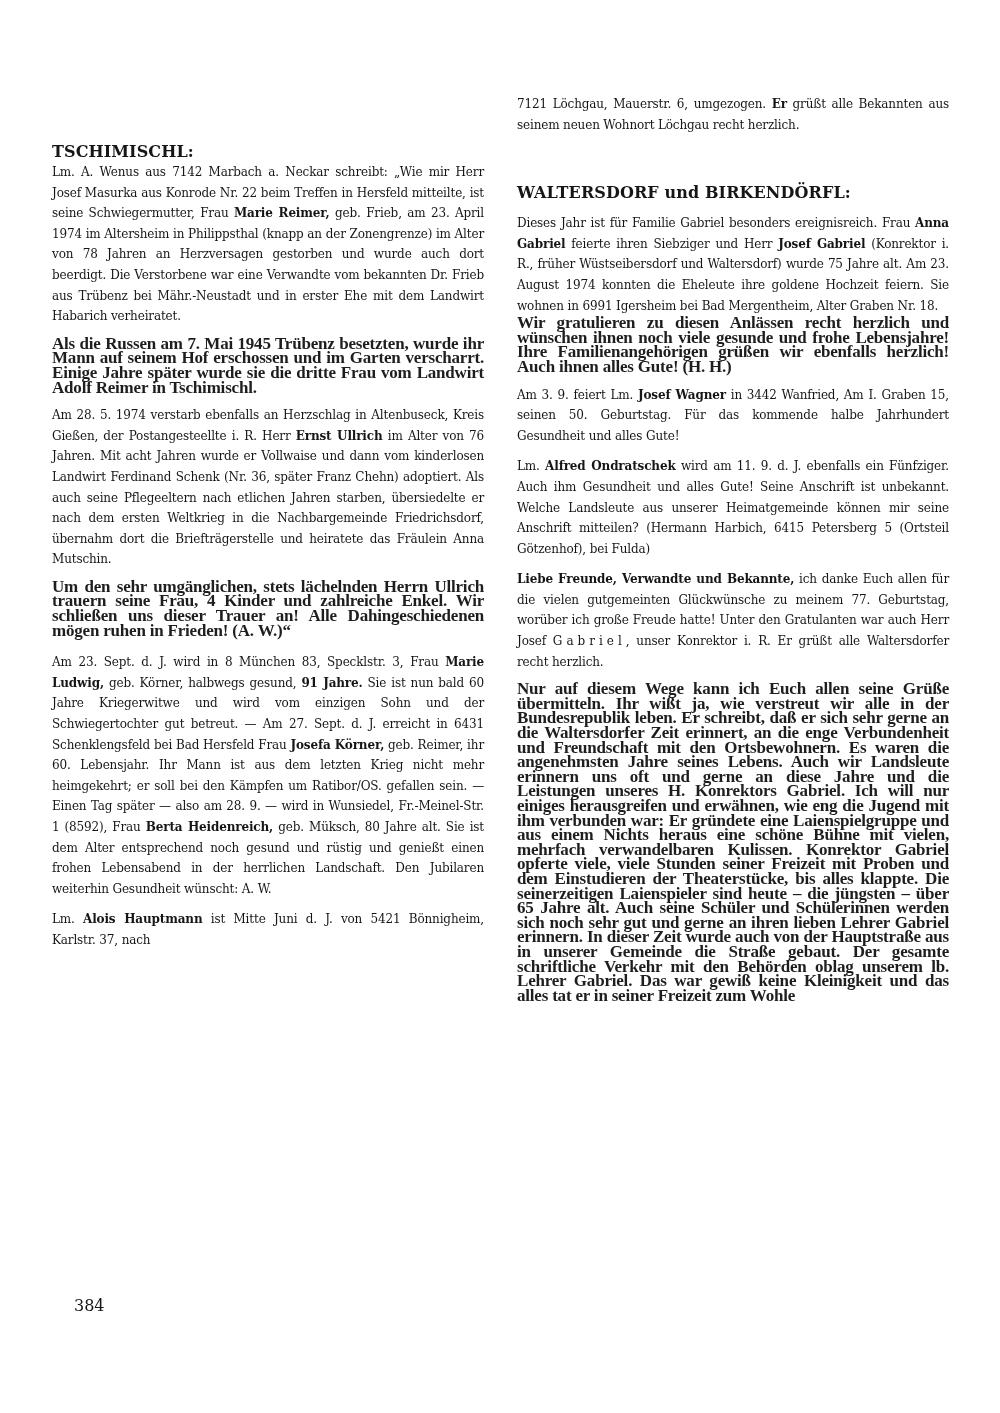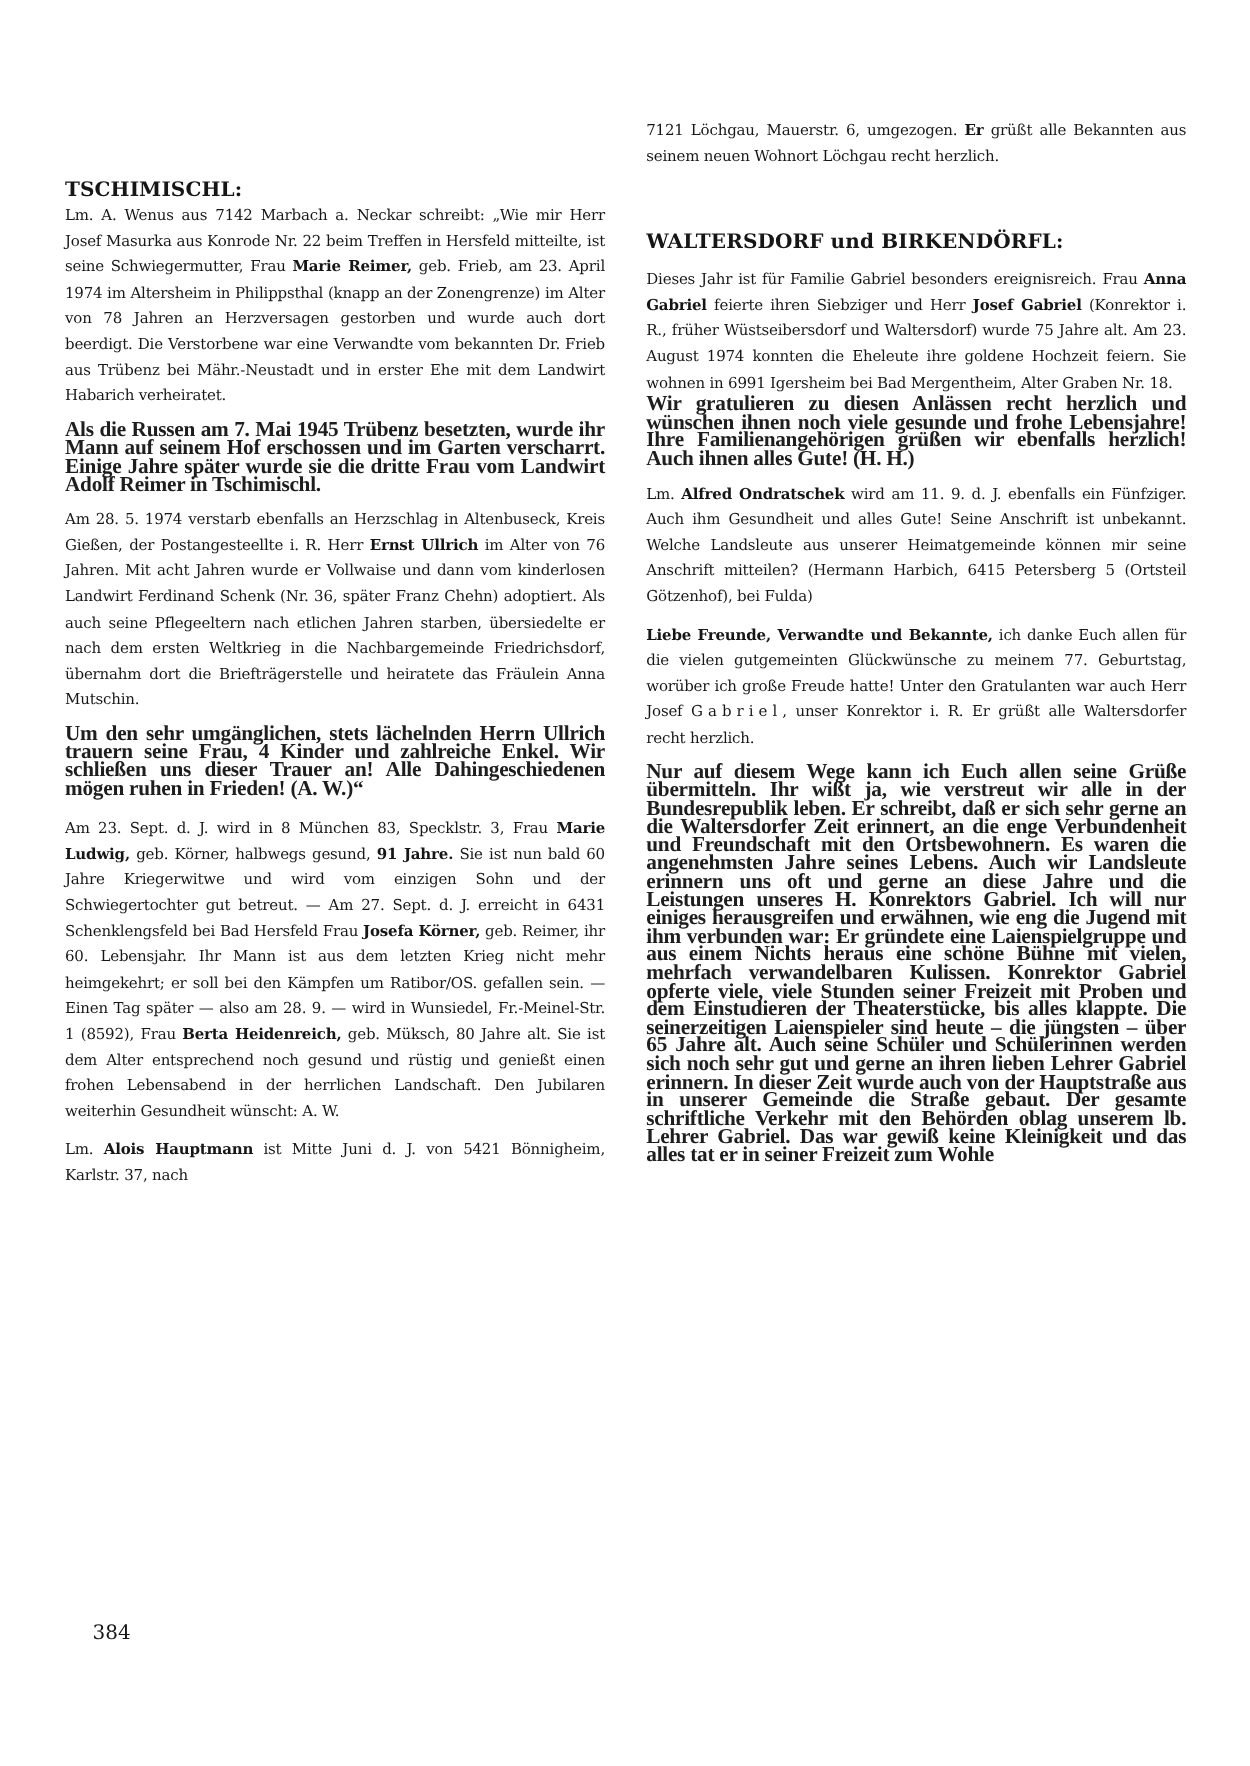--- a/index.html
+++ b/index.html
@@ -30,18 +30,19 @@
       <p class="p big gap-m"><span>Am 28. 5. 1974 verstarb ebenfalls an Herzschlag in Altenbuseck, Kreis Gießen, der Postangesteellte i. R. Herr </span><b class="bold">Ernst Ullrich</b><span> im Alter von 76 Jahren. Mit acht Jahren wurde er Vollwaise und dann vom kinderlosen Landwirt Ferdinand Schenk (Nr. 36, später Franz Chehn) adoptiert. Als auch seine Pflegeeltern nach etlichen Jahren starben, übersiedelte er nach dem ersten Weltkrieg in die Nachbargemeinde Friedrichsdorf, übernahm dort die Briefträgerstelle und heiratete das Fräulein Anna Mutschin.</span></p>
       <p class="p small gap-s"><span>Um den sehr umgänglichen, stets lächelnden Herrn Ullrich trauern seine Frau, 4 Kinder und zahlreiche Enkel. Wir schließen uns dieser Trauer an! Alle Dahingeschiedenen mögen ruhen in Frieden! (A. W.)“</span></p>
       <p class="p big gap-l"><span>Am 23. Sept. d. J. wird in 8 München 83, Specklstr. 3, Frau </span><b class="bold">Marie Ludwig,</b><span> geb. Körner, halbwegs gesund, </span><b class="bold">91 Jahre.</b><span> Sie ist nun bald 60 Jahre Kriegerwitwe und wird vom einzigen Sohn und der Schwiegertochter gut betreut. — Am 27. Sept. d. J. erreicht in 6431 Schenklengsfeld bei Bad Hersfeld Frau </span><b class="bold">Josefa Körner,</b><span> geb. Reimer, ihr 60. Lebensjahr. Ihr Mann ist aus dem letzten Krieg nicht mehr heimgekehrt; er soll bei den Kämpfen um Ratibor/OS. gefallen sein. — Einen Tag später — also am 28. 9. — wird in Wunsiedel, Fr.-Meinel-Str. 1 (8592), Frau </span><b class="bold">Berta Heidenreich,</b><span> geb. Müksch, 80 Jahre alt. Sie ist dem Alter entsprechend noch gesund und rüstig und genießt einen frohen Lebensabend in der herrlichen Landschaft. Den Jubilaren weiterhin Gesundheit wünscht: A. W.</span></p>
       <p class="p big gap-m"><span>Lm. </span><b class="bold">Alois Hauptmann</b><span> ist Mitte Juni d. J. von 5421 Bönnigheim, Karlstr. 37, nach</span></p>
     </div>
   <div class="col col-right">
       <p class="p big"><span>7121 Löchgau, Mauerstr. 6, umgezogen. </span><b class="bold">Er</b><span> grüßt alle Bekannten aus seinem neuen Wohnort Löchgau recht herzlich.</span></p>
       <p class="p heading gap-l"><span>WALTERSDORF und BIRKENDÖRFL:</span></p>
       <p class="p big gap-s"><span>Dieses Jahr ist für Familie Gabriel besonders ereignisreich. Frau </span><b class="bold">Anna Gabriel</b><span> feierte ihren Siebziger und Herr </span><b class="bold">Josef Gabriel</b><span> (Konrektor i. R., früher Wüstseibersdorf und Waltersdorf) wurde 75 Jahre alt. Am 23. August 1974 konnten die Eheleute ihre goldene Hochzeit feiern. Sie wohnen in 6991 Igersheim bei Bad Mergentheim, Alter Graben Nr. 18.</span></p>
       <p class="p small"><span>Wir gratulieren zu diesen Anlässen recht herzlich und wünschen ihnen noch viele gesunde und frohe Lebensjahre! Ihre Familienangehörigen grüßen wir ebenfalls herzlich! Auch ihnen alles Gute! (H. H.)</span></p>
+      <p class="p big gap-m"><span>Am 3. 9. feiert Lm. </span><b class="bold">Josef Wagner</b><span> in 3442 Wanfried, Am I. Graben 15, seinen 50. Geburtstag. Für das kommende halbe Jahrhundert Gesundheit und alles Gute!</span></p>
       <p class="p big gap-m"><span>Lm. </span><b class="bold">Alfred Ondratschek</b><span> wird am 11. 9. d. J. ebenfalls ein Fünfziger. Auch ihm Gesundheit und alles Gute! Seine Anschrift ist unbekannt. Welche Landsleute aus unserer Heimatgemeinde können mir seine Anschrift mitteilen? (Hermann Harbich, 6415 Petersberg 5 (Ortsteil Götzenhof), bei Fulda)</span></p>
       <p class="p big gap-m"><b class="bold">Liebe Freunde, Verwandte und Bekannte,</b><span> ich danke Euch allen für die vielen gutgemeinten Glückwünsche zu meinem 77. Geburtstag, worüber ich große Freude hatte! Unter den Gratulanten war auch Herr Josef </span><span class="spaced">Gabriel</span><span>, unser Konrektor i. R. Er grüßt alle Waltersdorfer recht herzlich.</span></p>
       <p class="p small gap-s"><span>Nur auf diesem Wege kann ich Euch allen seine Grüße übermitteln. Ihr wißt ja, wie verstreut wir alle in der Bundesrepublik leben. Er schreibt, daß er sich sehr gerne an die Waltersdorfer Zeit erinnert, an die enge Verbundenheit und Freundschaft mit den Ortsbewohnern. Es waren die angenehmsten Jahre seines Lebens. Auch wir Landsleute erinnern uns oft und gerne an diese Jahre und die Leistungen unseres H. Konrektors Gabriel. Ich will nur einiges herausgreifen und erwähnen, wie eng die Jugend mit ihm verbunden war: Er gründete eine Laienspielgruppe und aus einem Nichts heraus eine schöne Bühne mit vielen, mehrfach verwandelbaren Kulissen. Konrektor Gabriel opferte viele, viele Stunden seiner Freizeit mit Proben und dem Einstudieren der Theaterstücke, bis alles klappte. Die seinerzeitigen Laienspieler sind heute – die jüngsten – über 65 Jahre alt. Auch seine Schüler und Schülerinnen werden sich noch sehr gut und gerne an ihren lieben Lehrer Gabriel erinnern. In dieser Zeit wurde auch von der Hauptstraße aus in unserer Gemeinde die Straße gebaut. Der gesamte schriftliche Verkehr mit den Behörden oblag unserem lb. Lehrer Gabriel. Das war gewiß keine Kleinigkeit und das alles tat er in seiner Freizeit zum Wohle</span></p>
     </div>
   <div class="page-number">384</div>
 </div>
 
 </body></html>

